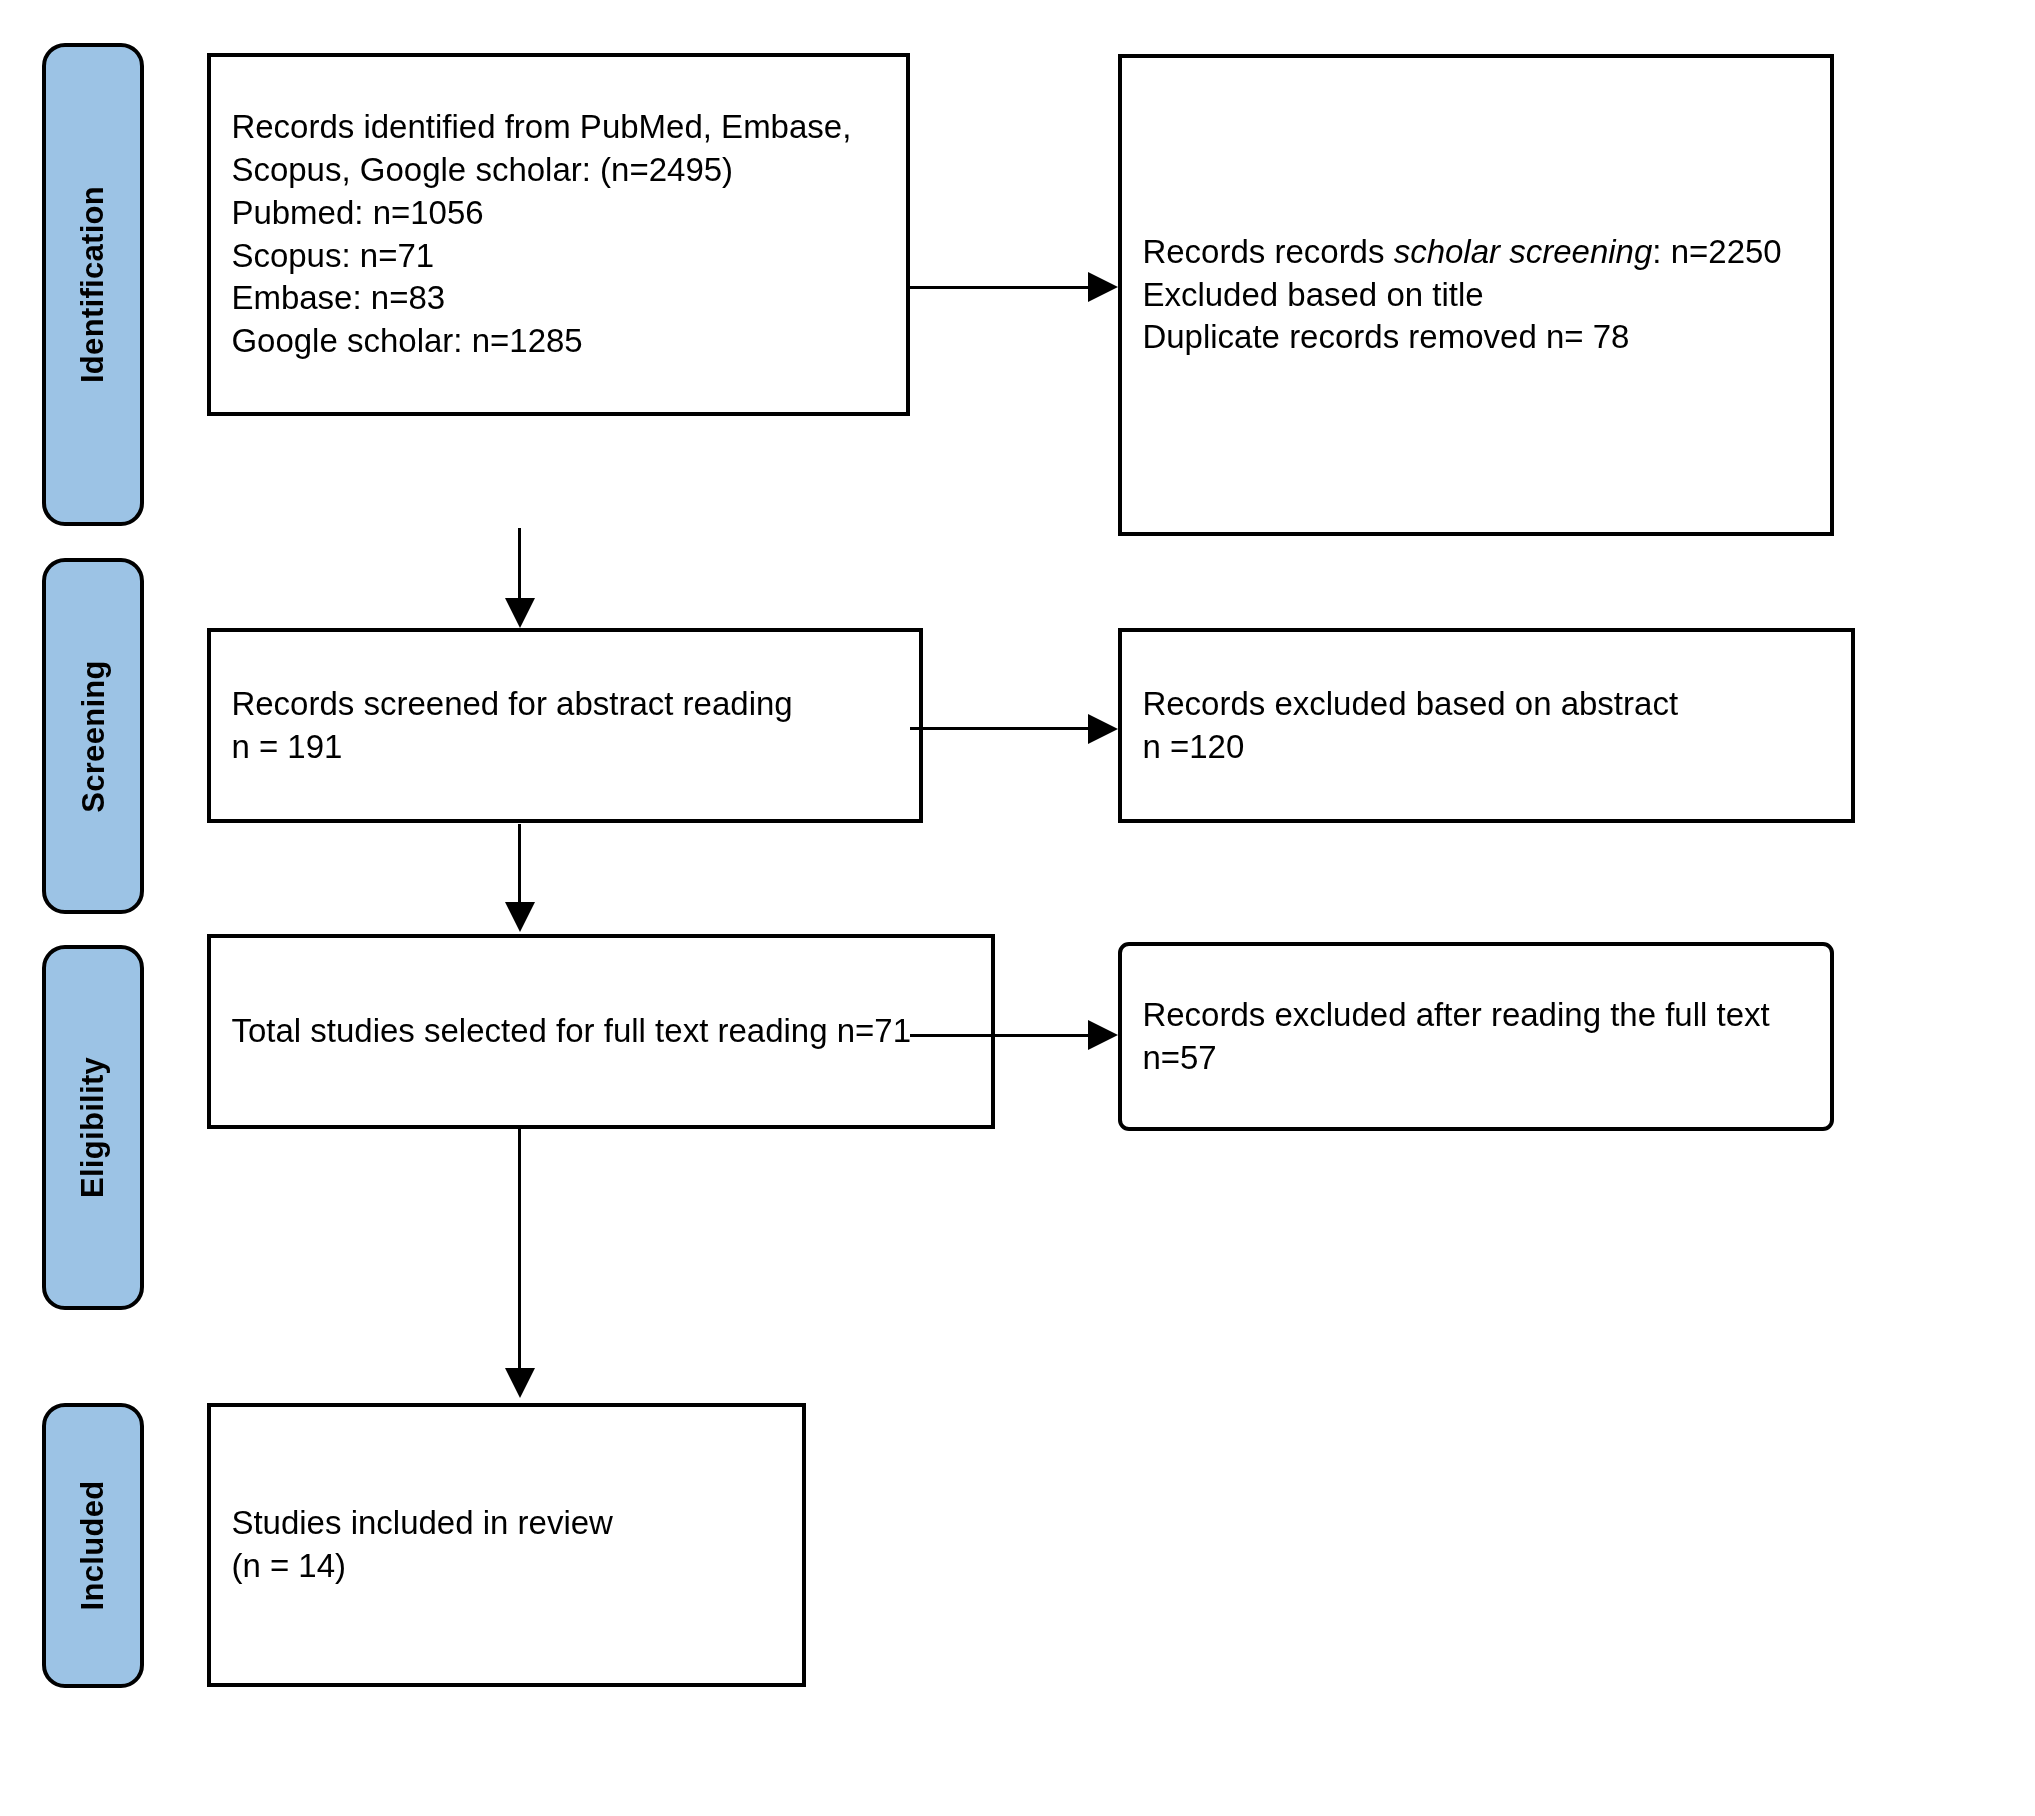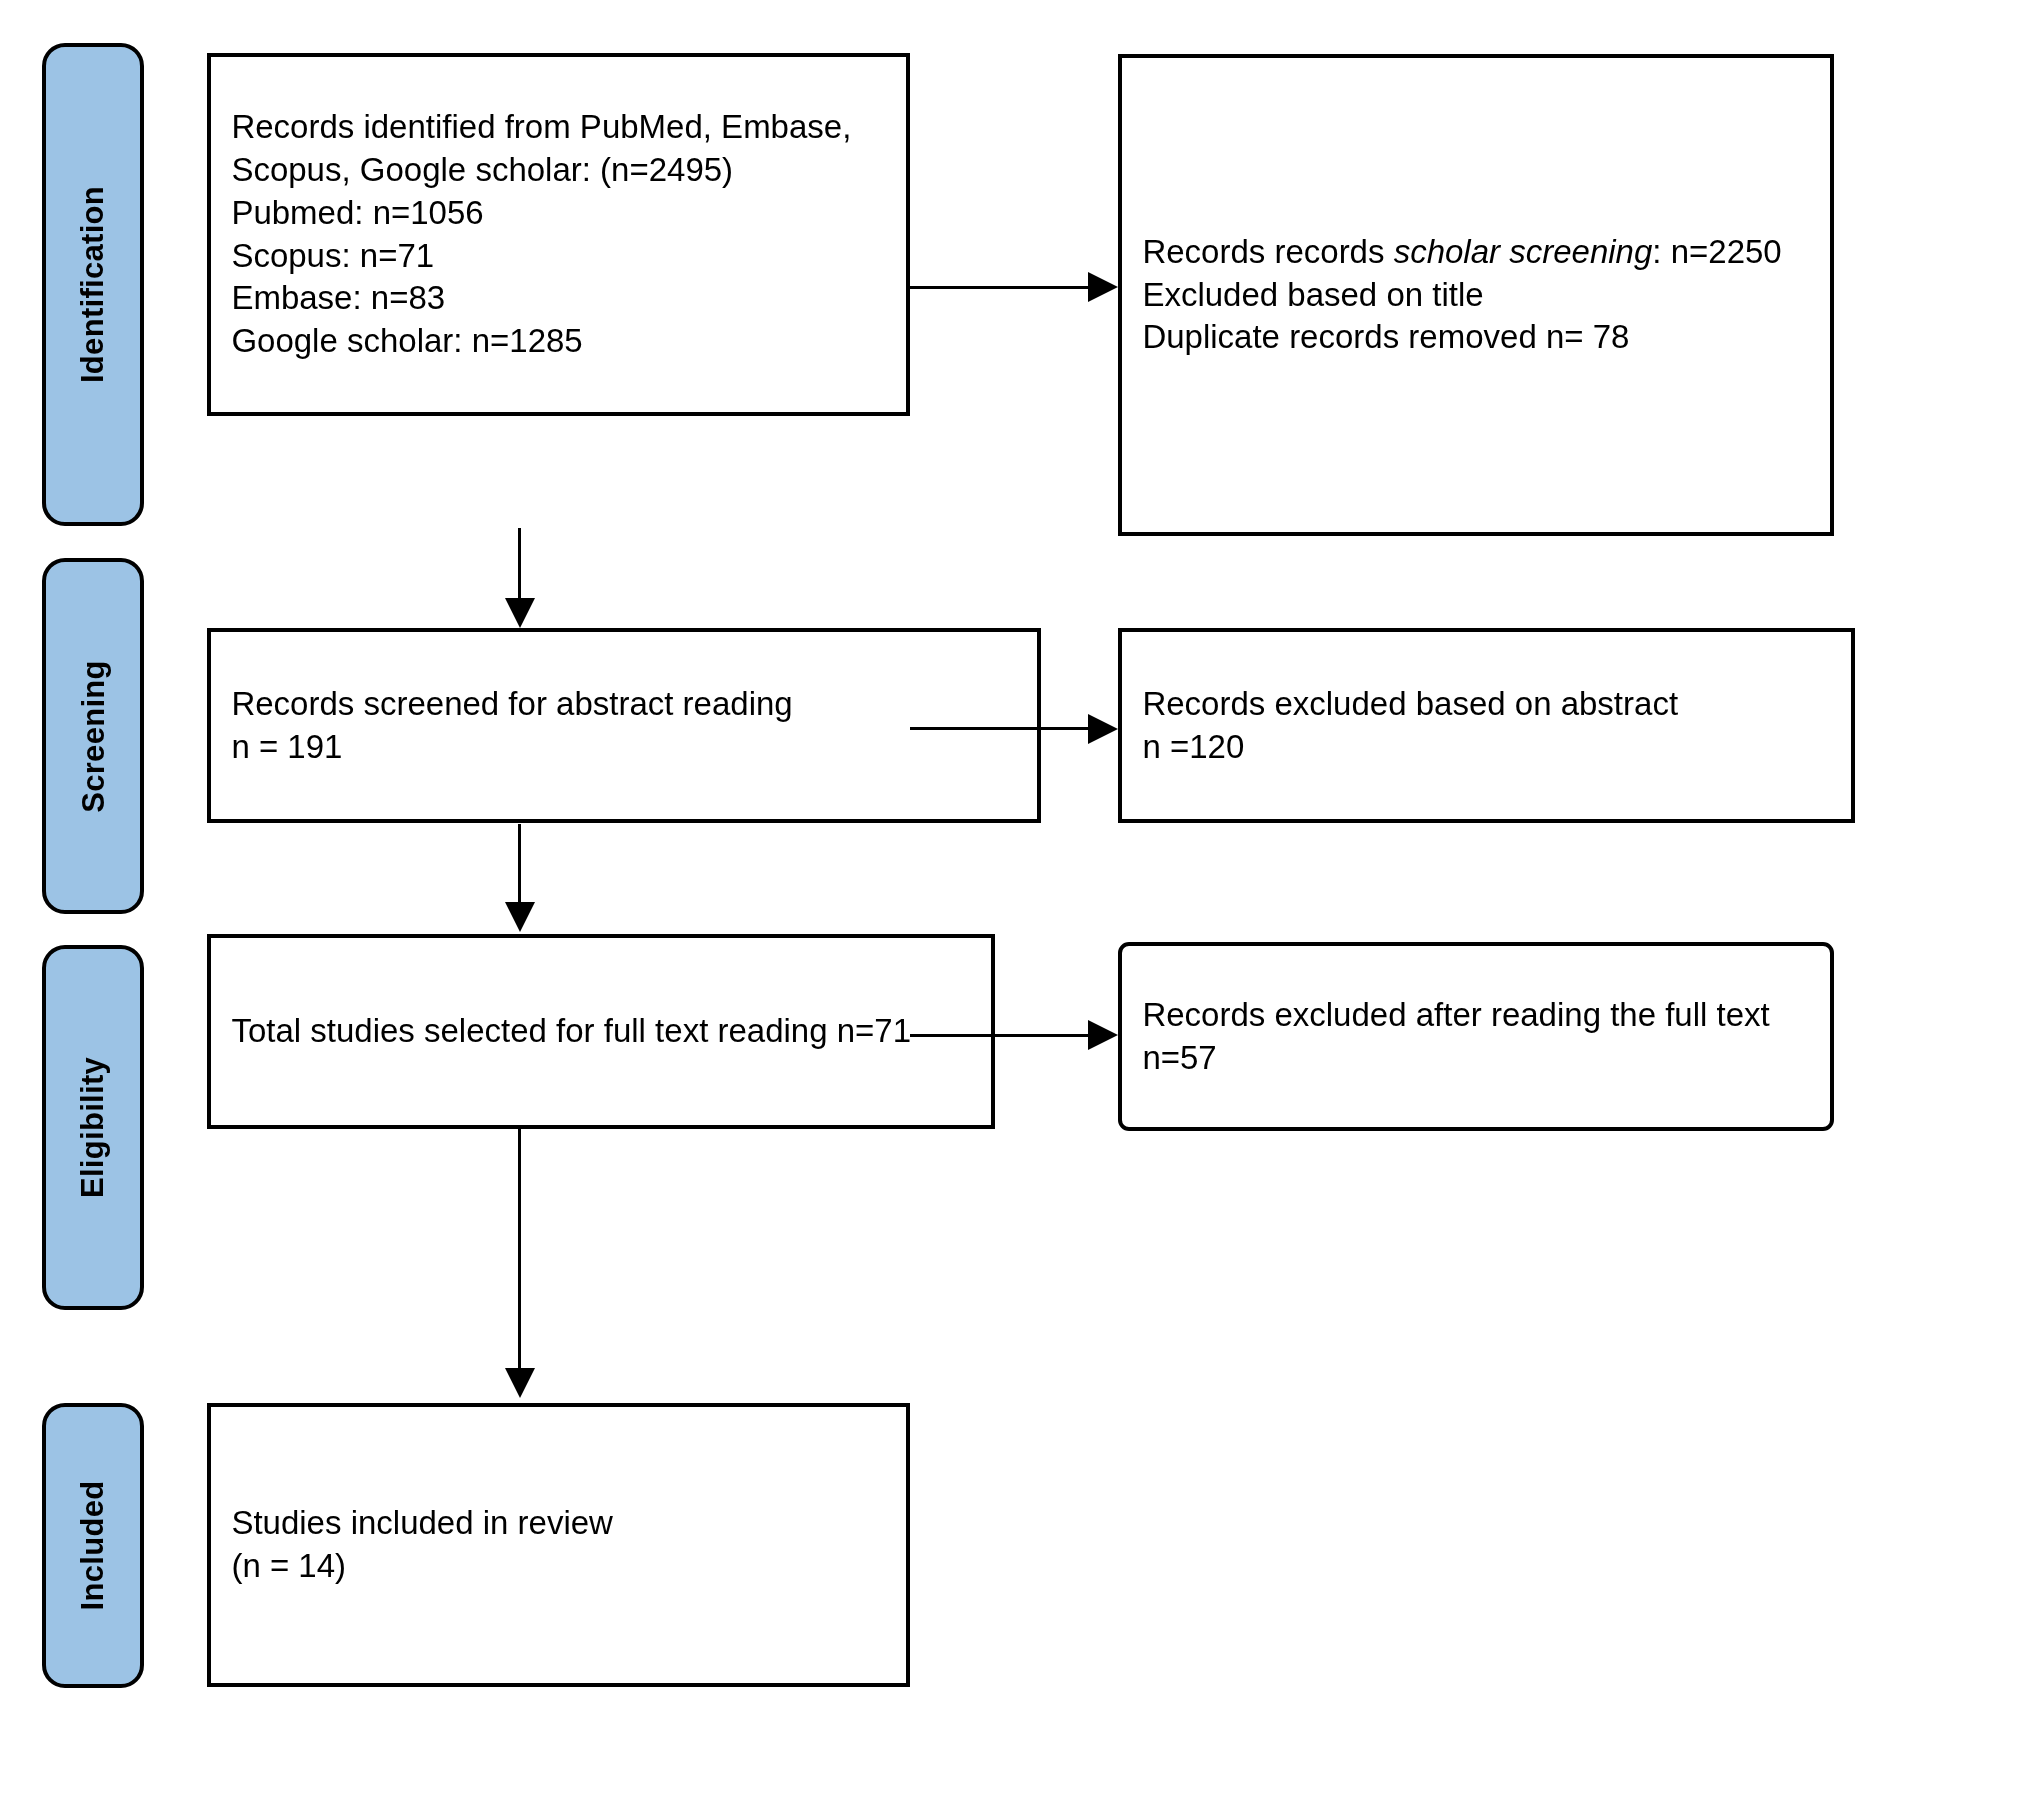--- a/index.html
+++ b/index.html
@@ -118,21 +118,21 @@
     <div class="box-text"><span>Records records </span><span class="it">scholar</span><span> </span><span class="it">screening</span><span>: n=2250 Excluded based on title
 Duplicate records removed n= 78</span></div>
   </div>
 
   <div class="h-line" style="left:910px; top:286px; width:180px;"></div>
   <div class="arrow-right" style="left:1088px; top:272px;"></div>
 
   <div class="v-line" style="left:518px; top:528px; width:2.7px; height:75px;"></div>
   <div class="arrow-down" style="left:505px; top:598px;"></div>
 
-  <div class="box" style="left:207px; top:628px; width:834px; height:195px;">
+  <div class="box" style="left:207px; top:628px; width:716px; height:195px;">
     <div class="box-text">Records screened for abstract reading
 n = 191</div>
   </div>
 
   <div class="box" style="left:1118px; top:628px; width:737px; height:195px;">
     <div class="box-text">Records excluded based on abstract
 n =120</div>
   </div>
 
   <div class="h-line" style="left:910px; top:727px; width:180px;"></div>
@@ -148,19 +148,19 @@
   <div class="box" style="left:1118px; top:942px; width:716px; height:189px;border-radius:11px;">
     <div class="box-text">Records excluded after reading the full text n=57</div>
   </div>
 
   <div class="h-line" style="left:910px; top:1034px; width:180px;"></div>
   <div class="arrow-right" style="left:1088px; top:1020px;"></div>
 
   <div class="v-line" style="left:518px; top:1129px; width:2.7px; height:242px;"></div>
   <div class="arrow-down" style="left:505px; top:1368px;"></div>
 
-  <div class="box" style="left:207px; top:1403px; width:703px; height:284px;">
+  <div class="box" style="left:207px; top:1403px; width:599px; height:284px;">
     <div class="box-text">Studies included in review
 (n = 14)</div>
   </div>
 
 </div>
 
 
 </body></html>

